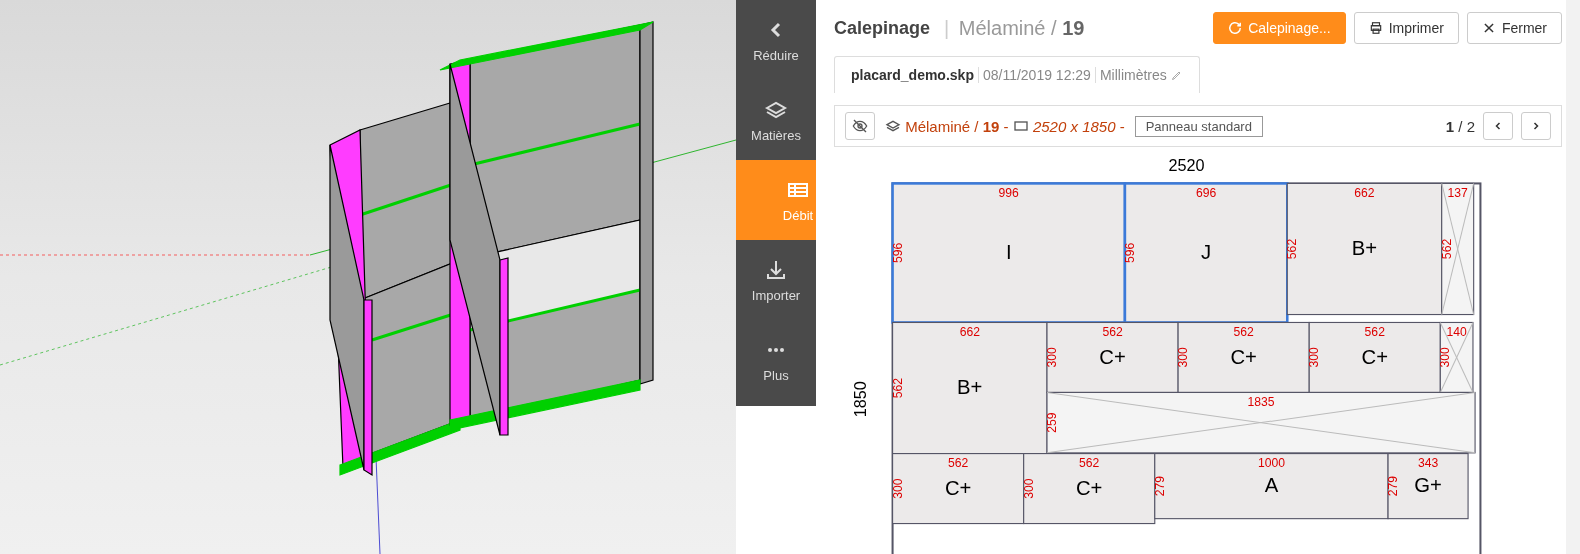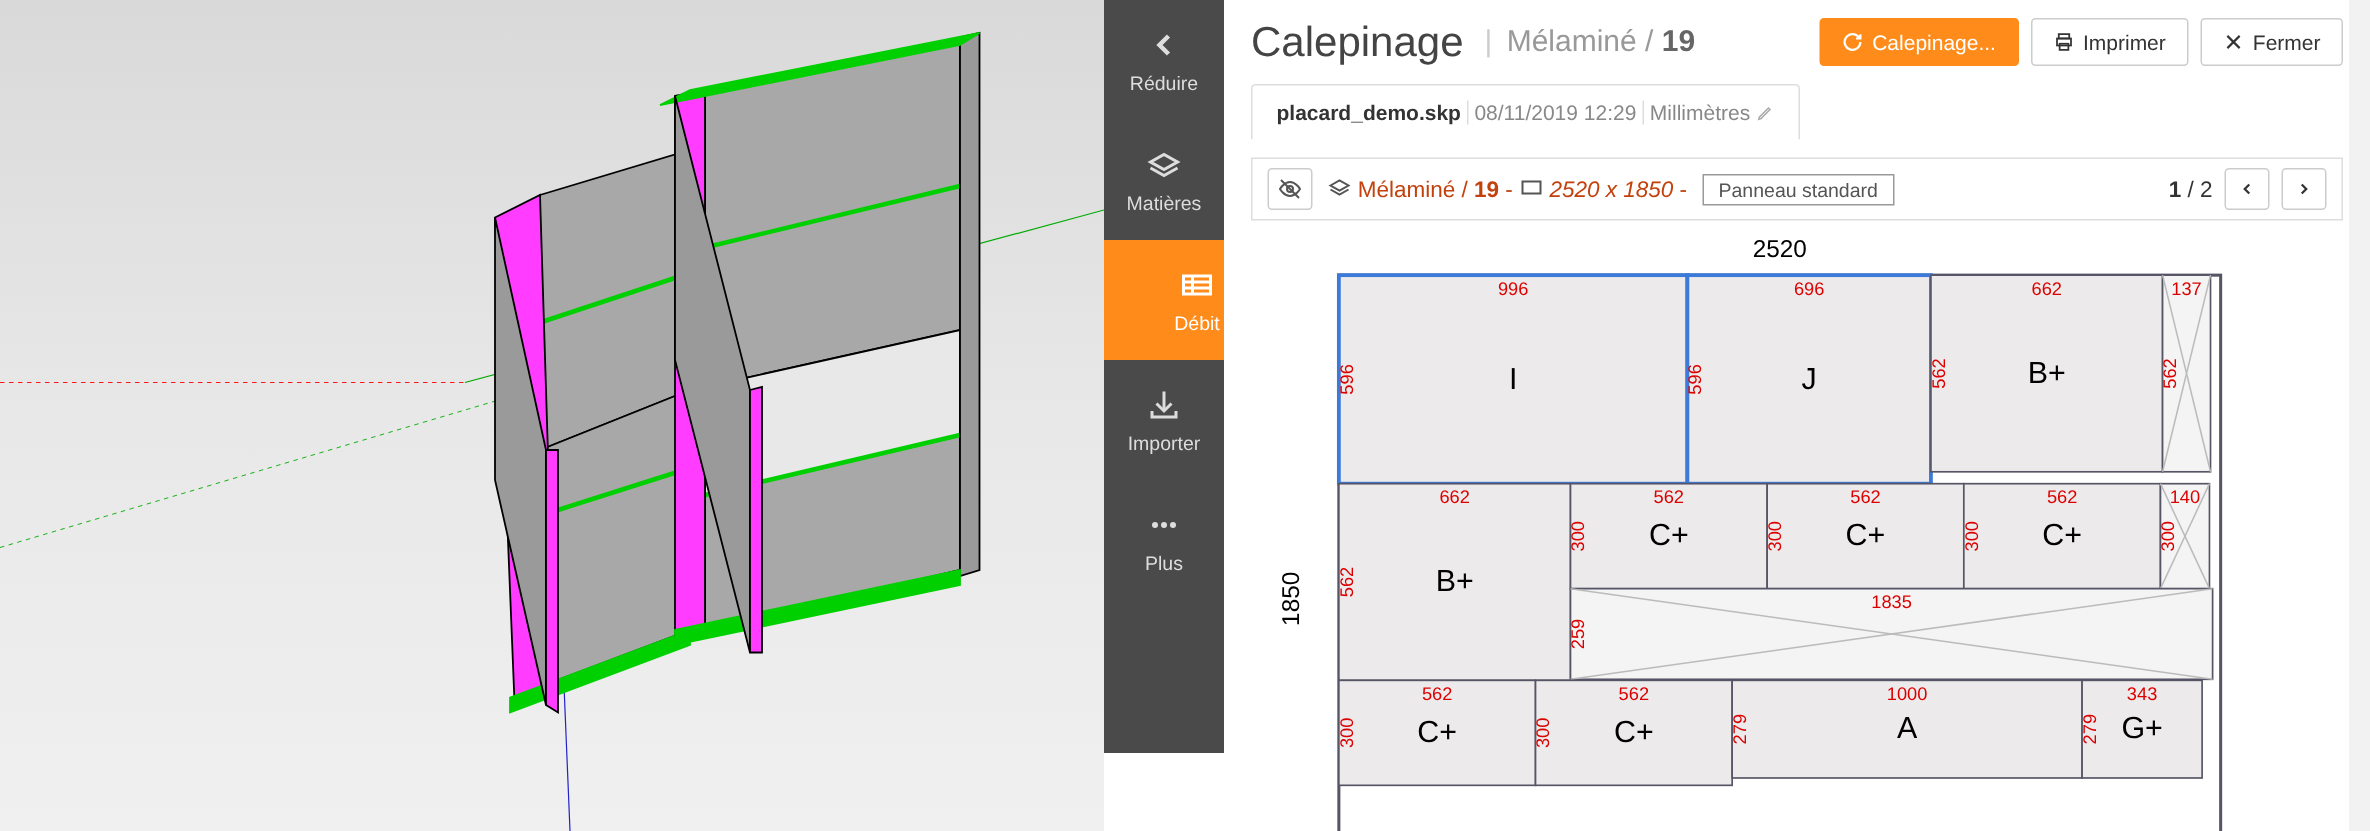--- a/index.html
+++ b/index.html
@@ -1,25 +1,25 @@
 <!DOCTYPE html>
 <html><head>
 <meta charset="utf-8">
 <style>
 * { box-sizing: border-box; margin: 0; padding: 0; }
 body { font-family: -apple-system, BlinkMacSystemFont, "Segoe UI", Helvetica, Arial, sans-serif; font-size: 14px; color: #333; width: 1580px; height: 554px; overflow: hidden; display: flex; }
 .viewport { width: 736px; height: 554px; background: linear-gradient(to bottom, #d9d9d9, #e8e8e8 50%, #f0f0f0); position: relative; }
 .viewport svg { width: 100%; height: 100%; }
-.sidebar { width: 80px; height: 502px; background: #4a4a4a; display: flex; flex-direction: column; }
+.sidebar { width: 80px; height: 406px; background: #4a4a4a; display: flex; flex-direction: column; }
 .side-item { display: flex; flex-direction: column; align-items: center; justify-content: center; height: 80px; color: #ddd; cursor: pointer; font-size: 13px; gap: 6px; }
 .side-item.active { background: #ff8c1a; color: #fff; padding-left: 44px; }
 .side-item svg { width: 24px; height: 24px; }
 .panel { flex: 1; height: 554px; background: #fff; display: flex; flex-direction: column; overflow: hidden; position: relative; }
 .panel-header { display: flex; align-items: center; padding: 12px 18px; gap: 10px; }
-.panel-title { font-size: 28px; font-weight: 400; color: #444; }
+.panel-title { font-size: 18px; font-weight: 700; color: #444; }
 .panel-sub { font-size: 20px; color: #999; }
 .panel-sub b { color: #666; font-weight: 600; }
 .header-buttons { margin-left: auto; display: flex; gap: 8px; }
 .btn { display: inline-flex; align-items: center; gap: 6px; border: 1px solid #ccc; background: #fff; color: #333; padding: 7px 14px; border-radius: 3px; cursor: pointer; font-size: 14px; font-weight: 500; }
 .btn svg { width: 14px; height: 14px; }
 .btn.orange { background: #ff8c1a; color: #fff; border-color: #ff8c1a; }
 .tabs { display: flex; padding: 0 18px; border-bottom: 0; font-size: 14px; align-items: center; }
 .tab { background: #fff; border: 1px solid #ddd; border-bottom: none; padding: 10px 16px; display: flex; align-items: center; border-radius: 3px 3px 0 0; }
 .tab .fname { font-weight: 700; color: #333; }
 .tab .date { color: #888; }

